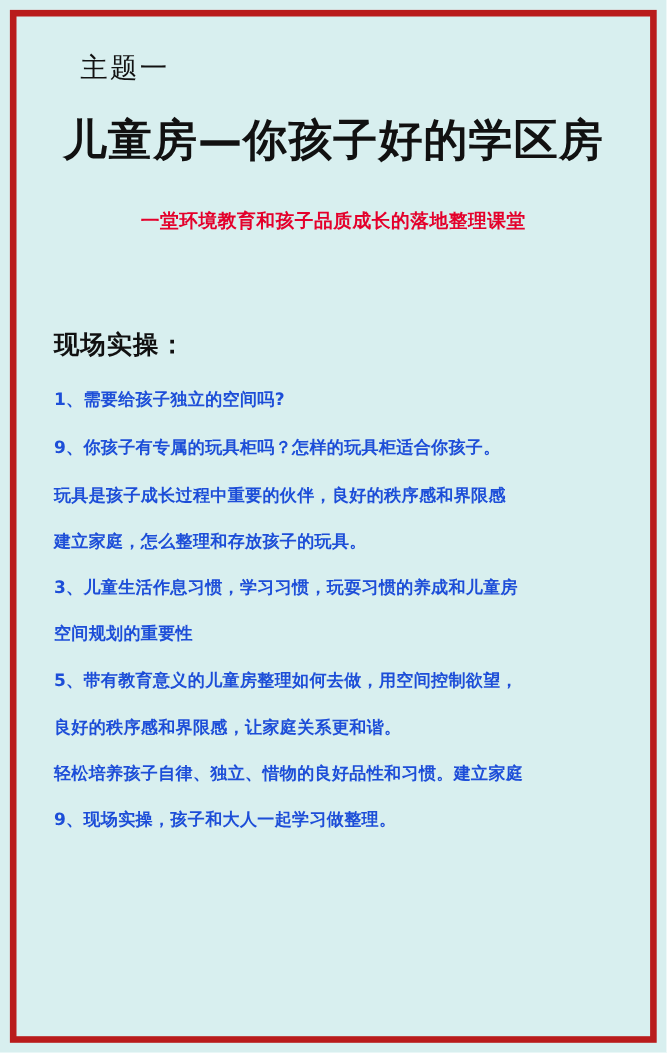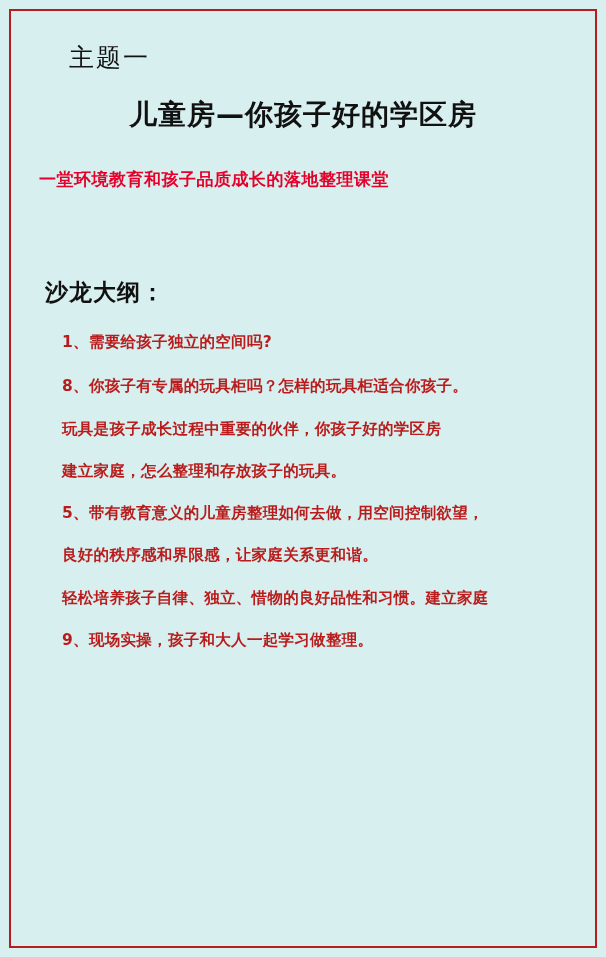--- a/index.html
+++ b/index.html
@@ -15,50 +15,50 @@
     box-sizing: border-box;
     overflow: hidden;
     font-family: "DejaVu Sans", "Liberation Sans", sans-serif;
   }
   .frame {
     position: absolute;
     left: 9px;
     top: 9px;
     right: 9px;
     bottom: 9px;
-    border: 2px solid #b91c1c;
+    border: 6px solid #b91c1c;
     box-sizing: border-box;
   }
   .inner {
     position: absolute;
     left: 0;
     top: 0;
     width: 100%;
     height: 100%;
     box-sizing: border-box;
     padding: 22px 28px 10px 28px;
   }
   .topic-label {
     font-size: 25px;
     color: #111111;
     letter-spacing: 2px;
     margin: 8px 0 0 30px;
     font-weight: 400;
   }
   .main-title {
     text-align: center;
-    font-size: 28px;
+    font-size: 40px;
     font-weight: bold;
     color: #111111;
     letter-spacing: 1px;
     margin: 22px 0 0 0;
     white-space: nowrap;
   }
   .subtitle {
-    text-align: left;
+    text-align: center;
     font-size: 17px;
     font-weight: bold;
     color: #e4002b;
     letter-spacing: 0.5px;
     margin: 34px 0 0 0;
     white-space: nowrap;
   }
   .outline-heading {
     font-size: 23px;
     font-weight: bold;
@@ -71,57 +71,60 @@
     padding: 0;
     list-style: none;
   }
   .outline-item {
     margin: 0 0 0 6px;
     padding: 0;
   }
   .outline-line {
     font-size: 15.5px;
     font-weight: bold;
-    color: #b91c1c;
+    color: #1d4ed8;
     line-height: 1.05;
     letter-spacing: 0.3px;
     margin-bottom: 28px;
-    margin-left: 17px;
   }
   .outline-line.tight {
     margin-bottom: 26px;
   }
 </style>
 </head>
 <body>
 
 <div class="page">
   <div class="frame">
     <div class="inner">
 
       <div class="topic-label">主题一</div>
 
       <div class="main-title">儿童房—你孩子好的学区房</div>
 
       <div class="subtitle">一堂环境教育和孩子品质成长的落地整理课堂</div>
 
-      <div class="outline-heading">沙龙大纲：</div>
+      <div class="outline-heading">现场实操：</div>
 
       <ul class="outline-list">
 
         <li class="outline-item">
           <div class="outline-line">1、需要给孩子独立的空间吗?</div>
         </li>
 
         <li class="outline-item">
-          <div class="outline-line tight">8、你孩子有专属的玩具柜吗？怎样的玩具柜适合你孩子。</div>
-          <div class="outline-line tight">玩具是孩子成长过程中重要的伙伴，你孩子好的学区房</div>
+          <div class="outline-line tight">9、你孩子有专属的玩具柜吗？怎样的玩具柜适合你孩子。</div>
+          <div class="outline-line tight">玩具是孩子成长过程中重要的伙伴，良好的秩序感和界限感</div>
           <div class="outline-line tight">建立家庭，怎么整理和存放孩子的玩具。</div>
         </li>
 
+        <li class="outline-item">
+          <div class="outline-line tight">3、儿童生活作息习惯，学习习惯，玩耍习惯的养成和儿童房</div>
+          <div class="outline-line tight">空间规划的重要性</div>
+        </li>
 
         <li class="outline-item">
           <div class="outline-line tight">5、带有教育意义的儿童房整理如何去做，用空间控制欲望，</div>
           <div class="outline-line tight">良好的秩序感和界限感，让家庭关系更和谐。</div>
           <div class="outline-line tight">轻松培养孩子自律、独立、惜物的良好品性和习惯。建立家庭</div>
         </li>
 
         <li class="outline-item">
           <div class="outline-line">9、现场实操，孩子和大人一起学习做整理。</div>
         </li>

